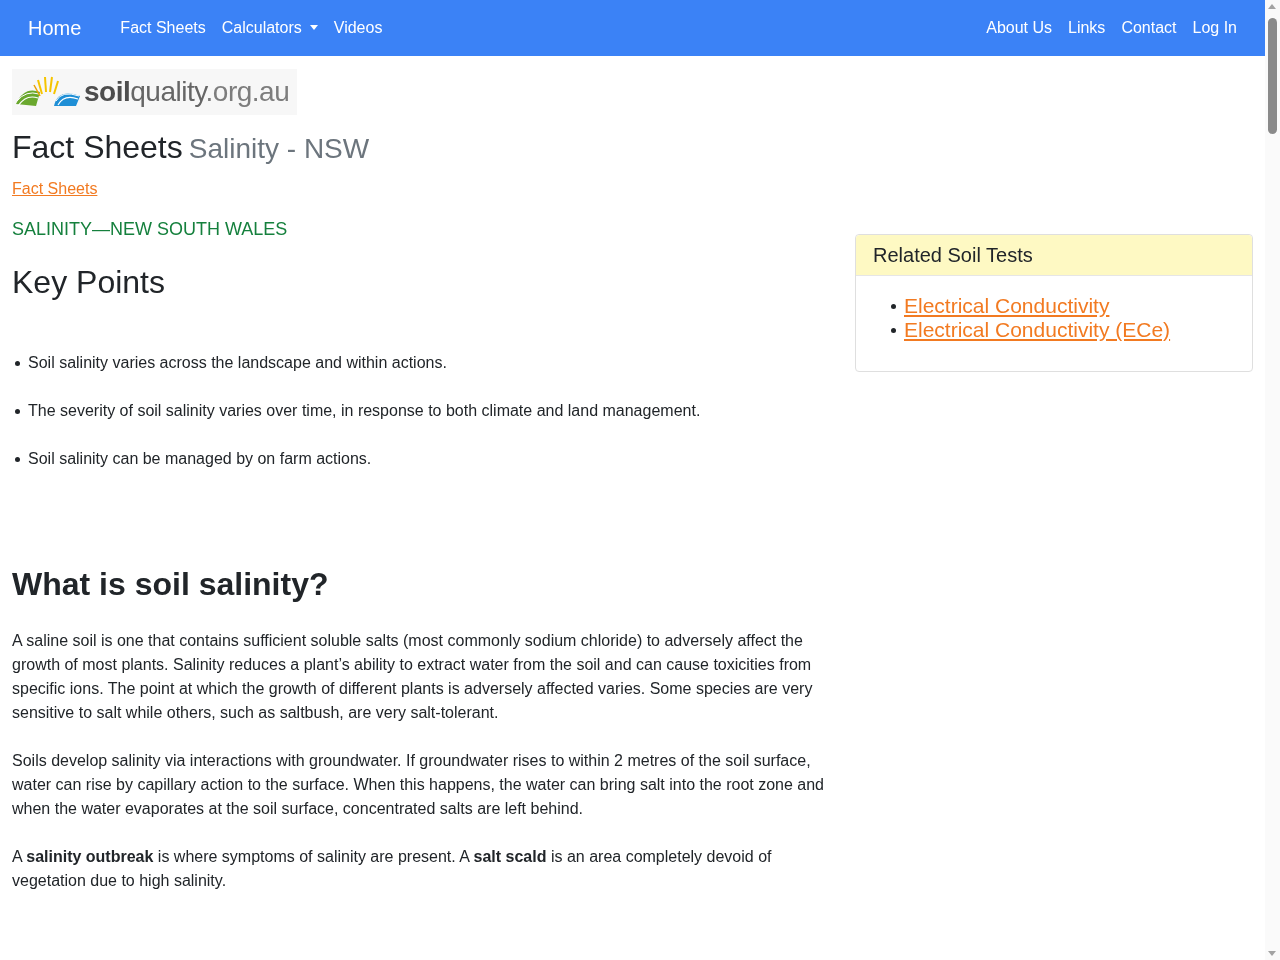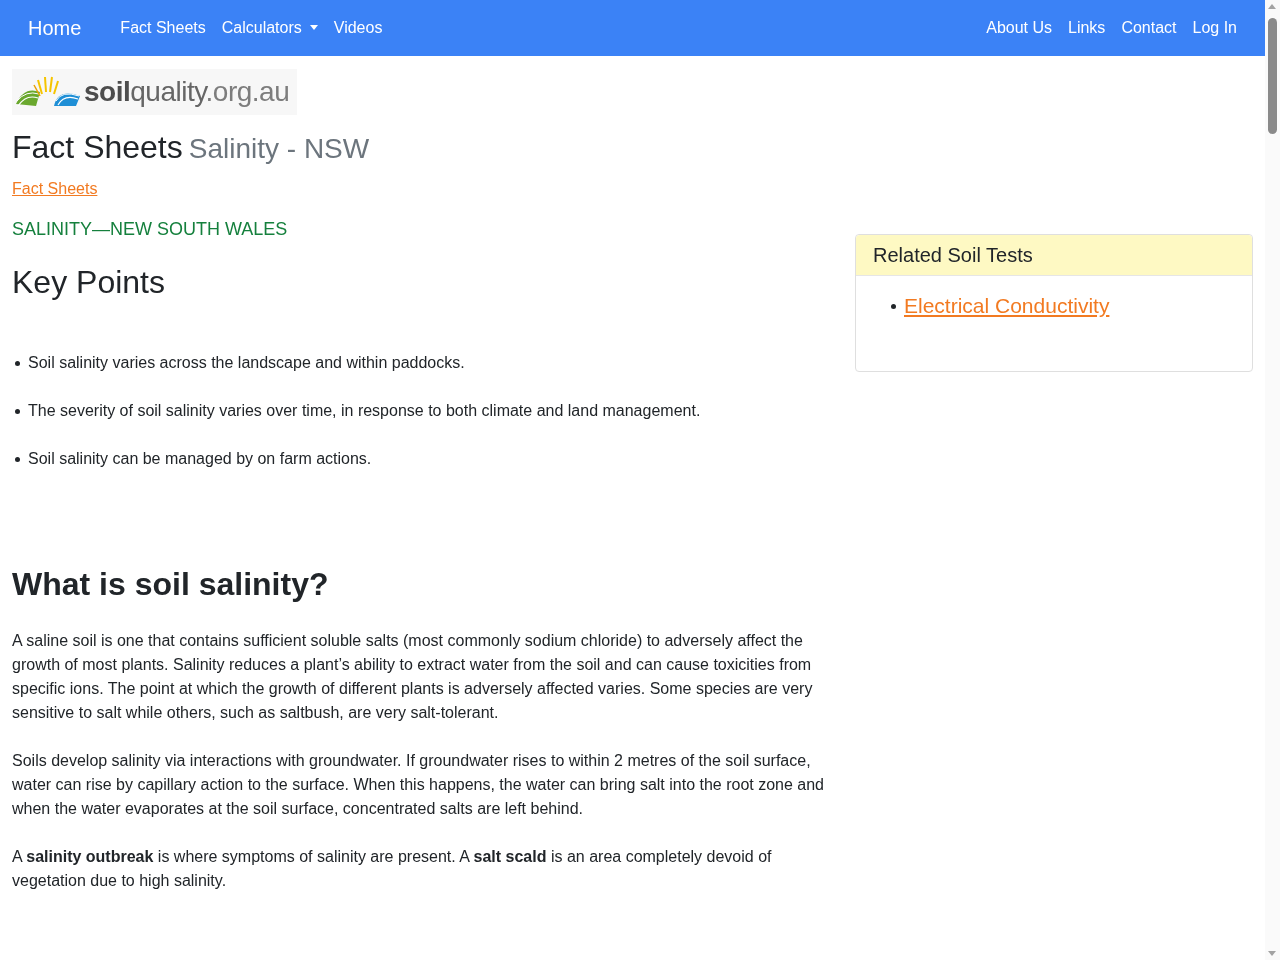--- a/index.html
+++ b/index.html
@@ -254,29 +254,30 @@
 
 <h1 class="page-title"><span>Fact Sheets</span><small>Salinity - NSW</small></h1>
 
 <a class="breadcrumb-link" href="#">Fact Sheets</a>
 
 <div class="doc-subtitle">SALINITY—NEW SOUTH WALES</div>
 
 <h2 class="h-key">Key Points</h2>
 
 <ul class="key-list">
-  <li>Soil salinity varies across the landscape and within paddocks.</li>
+  <li>Soil salinity varies across the landscape and within actions.</li>
   <li>The severity of soil salinity varies over time, in response to both climate and land management.</li>
   <li>Soil salinity can be managed by on farm actions.</li>
 </ul>
 
 <h2 class="h-what">What is soil salinity?</h2>
 
 <p class="para p1">A saline soil is one that contains sufficient soluble salts (most commonly sodium chloride) to adversely affect the growth of most plants. Salinity reduces a plant’s ability to extract water from the soil and can cause toxicities from specific ions. The point at which the growth of different plants is adversely affected varies. Some species are very sensitive to salt while others, such as saltbush, are very salt-tolerant.</p>
 <p class="para p2">Soils develop salinity via interactions with groundwater. If groundwater rises to within 2 metres of the soil surface, water can rise by capillary action to the surface. When this happens, the water can bring salt into the root zone and when the water evaporates at the soil surface, concentrated salts are left behind.</p>
 <p class="para p3"><span>A </span><b>salinity outbreak</b><span> is where symptoms of salinity are present. A </span><b>salt scald</b><span> is an area completely devoid of vegetation due to high salinity.</span></p>
 
 <aside class="card">
   <div class="card-header">Related Soil Tests</div>
   <ul class="card-list">
     <li><a href="#">Electrical Conductivity</a></li>
+    <li><a href="#">Electrical Conductivity (ECe)</a></li>
   </ul>
 </aside>
 
 </body></html>

